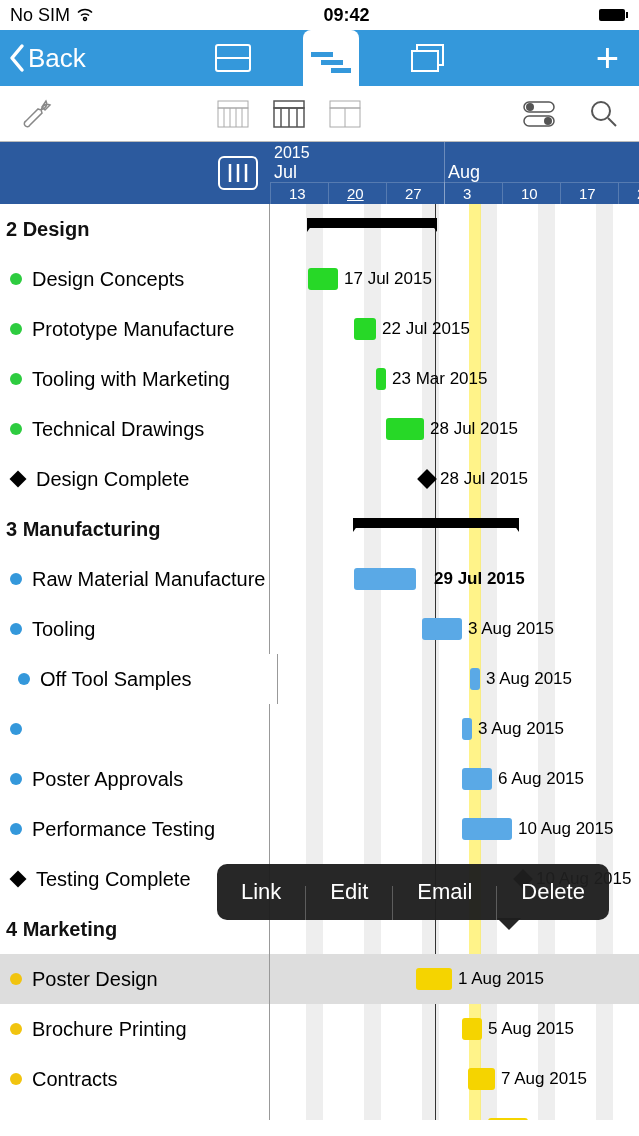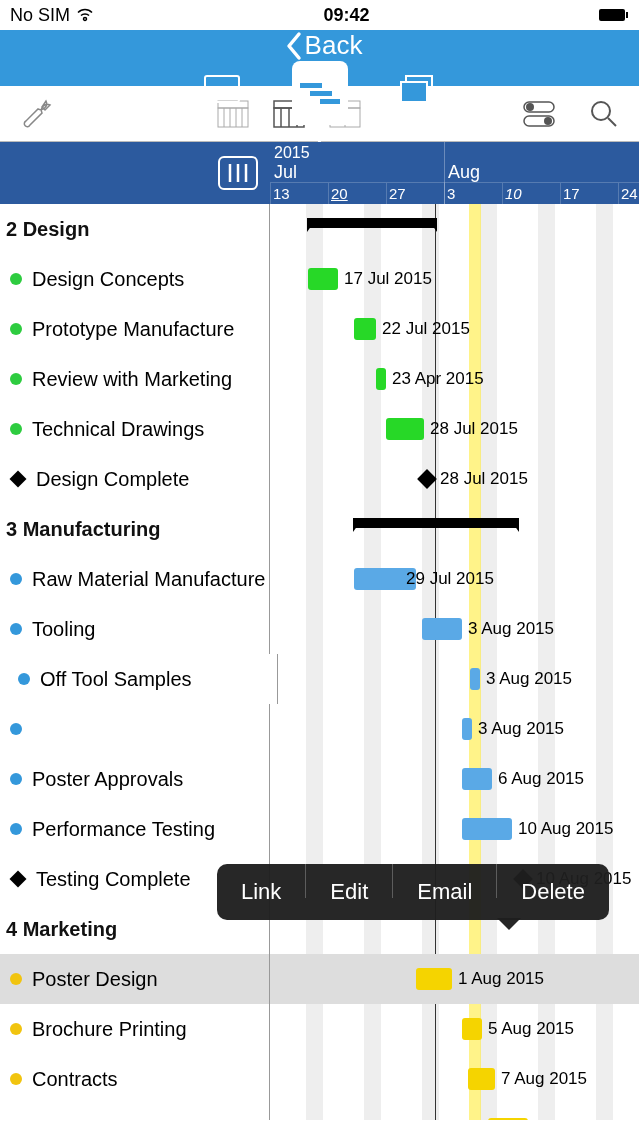--- a/index.html
+++ b/index.html
@@ -4,41 +4,41 @@
 <style>
   * { box-sizing: border-box; margin: 0; padding: 0; font-family: -apple-system, Helvetica, Arial, sans-serif; }
   body { width: 639px; height: 1136px; background: #fff; overflow: hidden; position: relative; }
 
   
   .status-bar { height: 30px; display: flex; align-items: center; justify-content: space-between; padding: 0 10px; font-size: 18px; background: #fff; }
   .status-left { display: flex; align-items: center; gap: 6px; }
   .status-right svg { display: block; }
 
   
-  .nav { height: 56px; background: #3498db; display: flex; align-items: center; position: relative; flex-direction: column; }
+  .nav { height: 56px; background: #3498db; display: flex; align-items: center; position: relative; }
   .back { color: #fff; font-size: 26px; display: flex; align-items: center; gap: 2px; padding-left: 8px; flex: 0 0 auto; }
   .nav-seg { flex: 1; display: flex; justify-content: center; gap: 42px; align-items: center; height: 100%; }
   .seg-item { width: 56px; height: 72px; display: flex; align-items: center; justify-content: center; }
   .seg-item.active { background: #fff; border-radius: 8px 8px 0 0; margin-top: 8px; height: 64px; align-items: center; }
   .nav-plus { color: #fff; font-size: 40px; font-weight: 200; padding: 0 20px; }
 
   
   .toolbar { height: 56px; background: #fff; border-bottom: 1px solid #bbb; display: flex; align-items: center; justify-content: space-between; padding: 0 20px; }
   .toolbar-mid { display: flex; gap: 24px; }
   .toolbar-right { display: flex; gap: 34px; align-items: center; }
 
   
   .tl-header { height: 62px; background: #2c5a9e; display: flex; position: relative; color: #fff; }
   .tl-header-left { width: 270px; display: flex; align-items: center; justify-content: flex-end; padding-right: 12px; }
   .tl-header-right { flex: 1; position: relative; }
   .tl-year { position: absolute; top: 2px; left: 4px; font-size: 16px; }
   .tl-months { position: absolute; top: 20px; left: 0; right: 0; display: flex; font-size: 18px; }
   .tl-month-sep { position: absolute; top: 0; bottom: 0; width: 1px; background: rgba(255,255,255,0.3); }
   .tl-days-row { position: absolute; bottom: 0; left: 0; right: 0; height: 22px; display: flex; font-size: 15px; border-top: 1px solid rgba(255,255,255,0.2); }
-  .tl-day { position: absolute; text-align: left; padding-left: 2px; border-left: 1px solid rgba(255,255,255,0.2); height: 22px; line-height: 22px;}
+  .tl-day { position: absolute; text-align: left; padding-left: 18px; border-left: 1px solid rgba(255,255,255,0.2); height: 22px; line-height: 22px;}
 
   
   .content { position: relative; height: calc(1136px - 30px - 72px - 56px - 62px); overflow: hidden; }
   .right-col { position: absolute; left: 270px; right: 0; top: 0; bottom: 0; }
 
   .gantt-bg { position: absolute; inset: 0; }
   .weekend { position: absolute; top: 0; bottom: 0; background: #eee; }
   .today-line { position: absolute; top: 0; bottom: 0; width: 12px; background: rgba(255,235,59,0.6); z-index: 0; }
   .today-center { position: absolute; top: 0; bottom: 0; width: 1px; background: #333; z-index: 1; }
 
@@ -58,21 +58,21 @@
   .bar.blue { background: #5aa9e6; }
   .bar.yellow { background: #f5d400; }
   .bar-milestone { position: absolute; width: 14px; height: 14px; background: #000; transform: rotate(45deg); top: 18px; }
   .summary { position: absolute; height: 10px; top: 14px; background: #000; }
   .summary::before, .summary::after { content: ""; position: absolute; top: 0; width: 0; height: 0; border-top: 14px solid #000; }
   .summary::before { left: -1px; border-right: 10px solid transparent; border-left: 0; }
   .summary::after { right: -1px; border-left: 10px solid transparent; border-right: 0; }
   .bar-label { position: absolute; font-size: 17px; top: 15px; white-space: nowrap; color: #000; }
 
   
-  .popover { position: absolute; background: rgba(30,30,30,0.96); border-radius: 10px; height: 56px; display: flex; align-items: flex-start; z-index: 10; }
+  .popover { position: absolute; background: rgba(30,30,30,0.96); border-radius: 10px; height: 56px; display: flex; align-items: flex-end; z-index: 10; }
   .pop-item { color: #fff; font-size: 22px; padding: 0 24px; height: 100%; display: flex; align-items: center; }
   .pop-sep { width: 1px; height: 60%; background: rgba(255,255,255,0.25); }
   .pop-arrow { position: absolute; bottom: -10px; width: 0; height: 0; border-left: 12px solid transparent; border-right: 12px solid transparent; border-top: 12px solid rgba(30,30,30,0.96); }
 
   svg { display: block; }
 </style>
 </head>
 <body>
 
 <div class="status-bar">
@@ -189,21 +189,21 @@
     <div class="tl-months">
       <span style="position:absolute;left:4px">Jul</span>
       <span style="position:absolute;left:178px">Aug</span>
     </div>
     <div class="tl-month-sep" style="left:174px"></div>
     <div class="tl-days-row" id="days-row">
         <span class="tl-day" style="left: 0px;">13</span>
         <span class="tl-day" style="left: 58px; text-decoration: underline;">20</span>
         <span class="tl-day" style="left: 116px;">27</span>
         <span class="tl-day" style="left: 174px;">3</span>
-        <span class="tl-day" style="left: 232px; font-style: italic;">10</span>
+        <span class="tl-day" style="left: 232px;">10</span>
         <span class="tl-day" style="left: 290px;">17</span>
         <span class="tl-day" style="left: 348px;">24</span>
       </div>
   </div>
 </div>
 
 <div class="content">
   <div class="right-col">
     <div class="gantt-bg" id="gantt-bg">
         <div class="weekend" style="left: -22px; width: 17px;"></div>
@@ -236,24 +236,24 @@
         <div class="task-label">
           <span class="bullet green"></span>
           <span>Prototype Manufacture</span>
         </div>
         <div class="bar green" style="left: 354px; width: 22px;"></div>
         <div class="bar-label" style="left: 382px;">22 Jul 2015</div>
       </div>
       <div class="row" style="top: 150px; position: absolute; left: 0px; right: 0px;">
         <div class="task-label">
           <span class="bullet green"></span>
-          <span>Review with Marketing</span>
+          <span>Tooling with Marketing</span>
         </div>
         <div class="bar green" style="left: 376px; width: 10px;"></div>
-        <div class="bar-label" style="left: 392px;">23 Apr 2015</div>
+        <div class="bar-label" style="left: 392px;">23 Mar 2015</div>
       </div>
       <div class="row" style="top: 200px; position: absolute; left: 0px; right: 0px;">
         <div class="task-label">
           <span class="bullet green"></span>
           <span>Technical Drawings</span>
         </div>
         <div class="bar green" style="left: 386px; width: 38px;"></div>
         <div class="bar-label" style="left: 430px;">28 Jul 2015</div>
       </div>
       <div class="row" style="top: 250px; position: absolute; left: 0px; right: 0px;">
@@ -269,21 +269,21 @@
           <span>3 Manufacturing</span>
         </div>
         <div class="summary" style="left: 354px; width: 164px;"></div>
       </div>
       <div class="row" style="top: 350px; position: absolute; left: 0px; right: 0px;">
         <div class="task-label">
           <span class="bullet blue"></span>
           <span>Raw Material Manufacture</span>
         </div>
         <div class="bar blue" style="left: 354px; width: 62px;"></div>
-        <div class="bar-label" style="left: 406px;">29 Jul 2015</div>
+        <div class="bar-label" style="left: 434px; font-weight: bold;">29 Jul 2015</div>
       </div>
       <div class="row" style="top: 400px; position: absolute; left: 0px; right: 0px;">
         <div class="task-label">
           <span class="bullet blue"></span>
           <span>Tooling</span>
         </div>
         <div class="bar blue" style="left: 422px; width: 40px;"></div>
         <div class="bar-label" style="left: 468px;">3 Aug 2015</div>
       </div>
       <div class="row" style="top: 450px; position: absolute; left: 0px; right: 0px; margin-left: 8px;">

